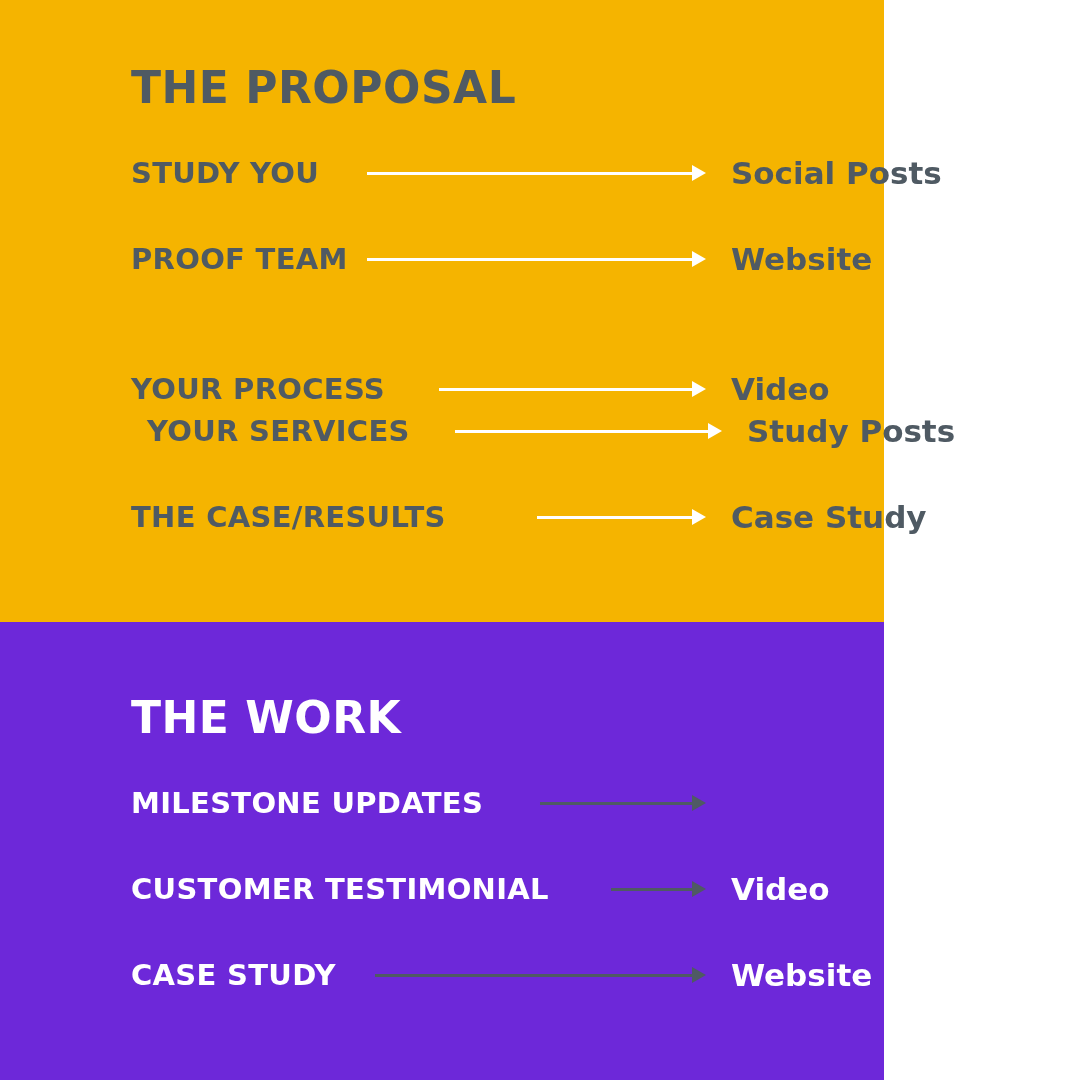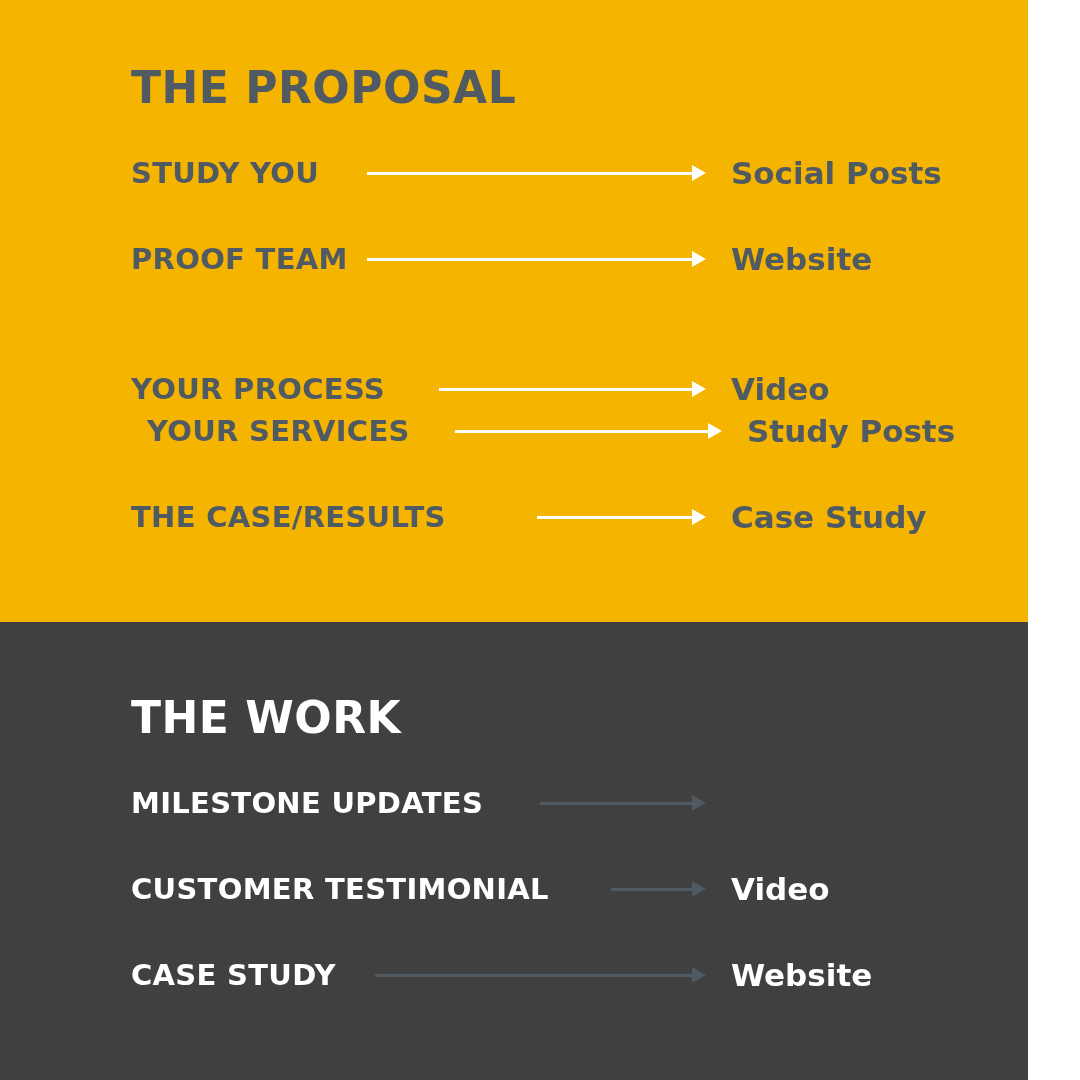--- a/index.html
+++ b/index.html
@@ -1,19 +1,19 @@
 <!DOCTYPE html>
 <html><head>
 <meta charset="utf-8">
 <style>
   html,body{margin:0;padding:0;}
   body{width:1080px;height:1080px;position:relative;overflow:hidden;font-family:"DejaVu Sans","Liberation Sans",sans-serif;font-weight:bold;}
-  .sec{position:absolute;left:0;width:1028px;}
+  .sec{position:absolute;left:0;width:884px;}
   #top{top:0;height:622px;background:#f5b400;}
-  #bot{top:622px;height:458px;background:#404040;}
+  #bot{top:622px;height:458px;background:#6d28d9;}
   .title{position:absolute;left:131px;font-size:44px;letter-spacing:0.5px;}
   .row{position:absolute;left:131px;height:40px;width:900px;}
   .lbl{position:absolute;left:0;top:0;font-size:29px;line-height:40px;white-space:nowrap;letter-spacing:0.3px;}
   .line{position:absolute;top:19px;height:3px;}
   .head{position:absolute;top:12px;width:0;height:0;border-top:8px solid transparent;border-bottom:8px solid transparent;border-left:14px solid;}
   .tgt{position:absolute;left:600px;top:0;font-size:31px;line-height:40px;white-space:nowrap;}
   #top .title,#top .lbl,#top .tgt{color:#4f5a63;}
   #top .line{background:#ffffff;}
   #top .head{border-left-color:#ffffff;}
   #bot .title,#bot .lbl,#bot .tgt{color:#ffffff;}

